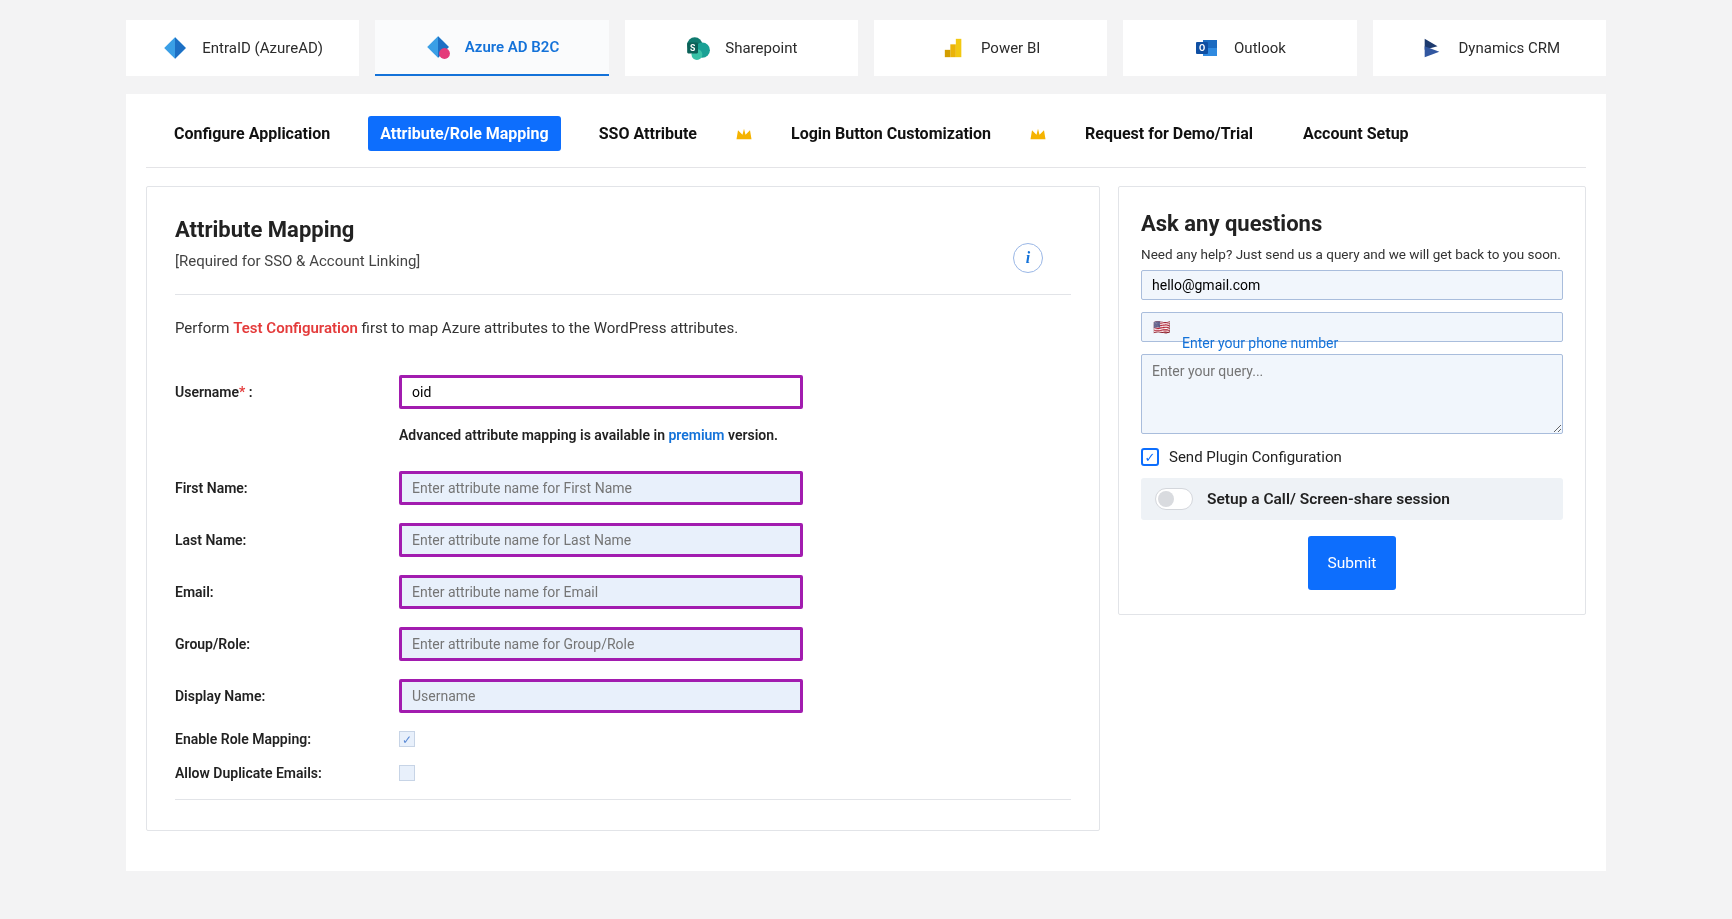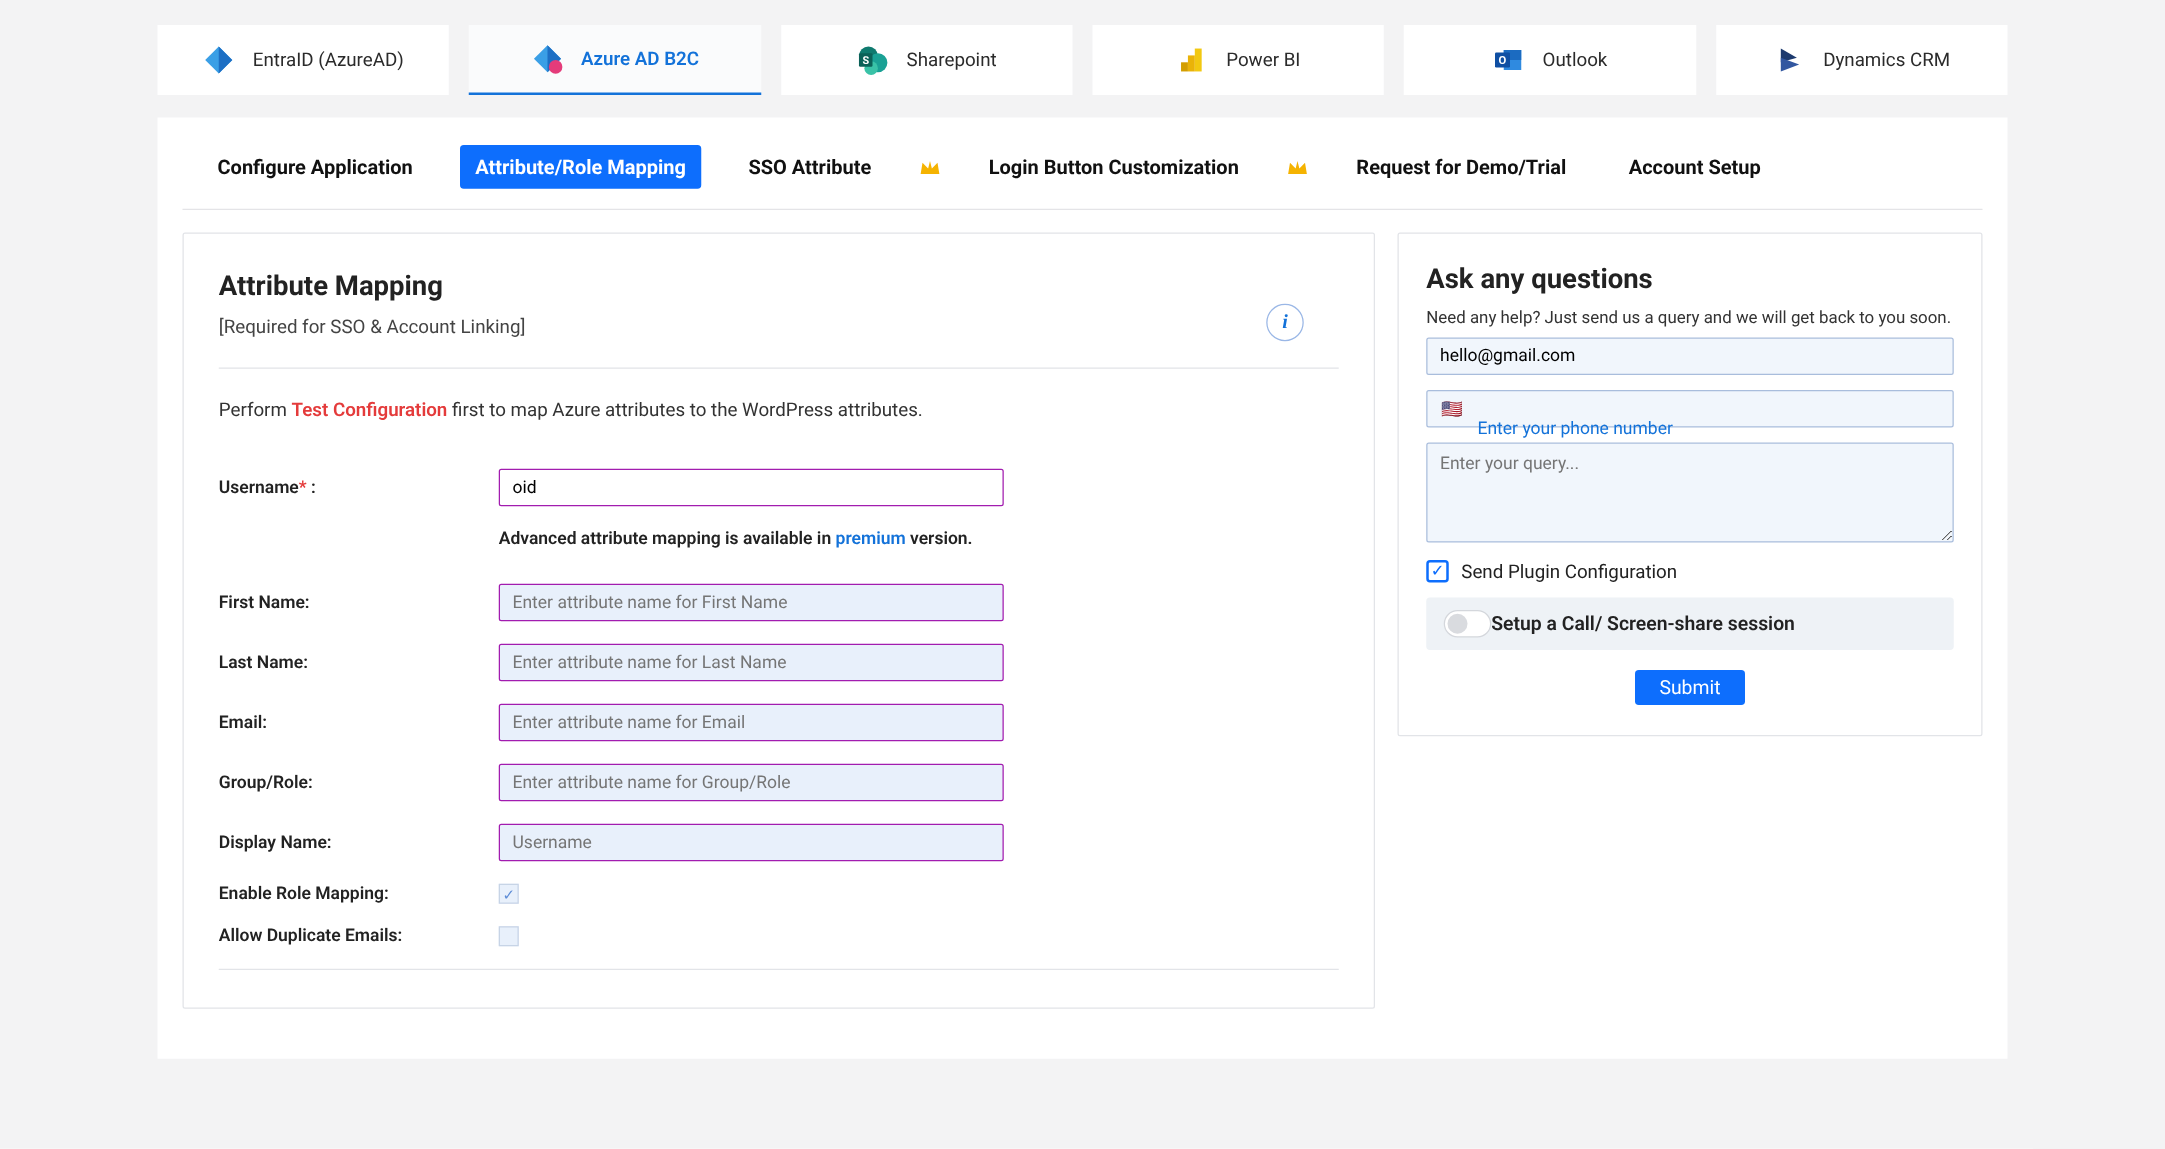--- a/index.html
+++ b/index.html
@@ -43,21 +43,21 @@
     display: flex; align-items: center; justify-content: center; color: #1372d9; font-style: italic; font-weight: 700;
     font-family: Georgia, serif; cursor: pointer;
   }
   .card-head { position: relative; }
 
   .form-grid { margin-top: 38px; }
   .form-row { display: flex; align-items: center; margin-bottom: 18px; }
   .form-label { width: 224px; font-size: 14px; color: #222; font-weight: 600; }
   .form-label .req { color: #e43b3b; }
   .txt-input, .txt-input-disabled {
-    width: 404px; height: 30px; padding: 4px 10px; font-size: 14px; border: 1px solid #a21caf; border-radius: 2px; background: #fff;
+    width: 404px; height: 30px; padding: 14px 10px; font-size: 14px; border: 3px solid #a21caf; border-radius: 2px; background: #fff;
   }
   .txt-input-disabled { background: #e8f0fb; color: #888; }
   .note-row { margin-left: 224px; margin-bottom: 28px; font-size: 14px; font-weight: 600; color: #222; }
   .note-row a { color: #1372d9; text-decoration: none; }
   .chk-disabled { width: 16px; height: 16px; background: #e8f0fb; border: 1px solid #c7d4e6; display: inline-block; }
   .chk-disabled.checked::after { content: "✓"; color: #5c8bd6; font-size: 12px; position: relative; top: -3px; left: 2px; }
 
   
   .q-title { font-size: 22px; font-weight: 700; color: #222; margin-bottom: 10px; }
   .q-sub { font-size: 13.5px; color: #333; margin-bottom: 8px; }
@@ -68,32 +68,32 @@
   .phone-row { display: flex; align-items: center; border: 1px solid #a9bddc; background: #f1f6fc; border-radius: 2px; height: 30px; margin-bottom: 12px; }
   .flag { width: 40px; text-align: center; font-size: 14px; }
   .phone-ph { color: #1372d9; font-size: 14px; flex: 1; margin-top: 32px; }
   textarea.q-area {
     width: 100%; height: 80px; padding: 8px 10px; font-size: 14px;
     border: 1px solid #a9bddc; background: #f1f6fc; border-radius: 2px; resize: vertical; margin-bottom: 10px;
   }
   .chk-row { display: flex; align-items: center; gap: 10px; font-size: 15px; color: #222; margin-bottom: 12px; }
   .chk-box { width: 18px; height: 18px; border: 2px solid #0d6efd; border-radius: 3px; display: flex; align-items: center; justify-content: center; color: #0d6efd; font-size: 13px; cursor: pointer; }
   .toggle-panel {
-    background: #eef2f6; border-radius: 3px; padding: 10px 14px; display: flex; align-items: center; 
+    background: #eef2f6; border-radius: 3px; padding: 10px 14px; display: flex; align-items: center; gap: 14px;
     font-size: 15.5px; font-weight: 600; color: #222; margin-bottom: 16px;
   }
   .toggle {
     width: 38px; height: 22px; background: #fff; border: 1px solid #d4d7dc; border-radius: 12px; position: relative; cursor: pointer;
   }
   .toggle::after {
     content: ""; width: 16px; height: 16px; background: #d9dbdf; border-radius: 50%;
     position: absolute; left: 2px; top: 2px;
   }
   .submit-btn {
-    background: #0d6efd; color: #fff; border: none; padding: 5px 20px; font-size: 15.5px; border-radius: 3px;
+    background: #0d6efd; color: #fff; border: none; padding: 18px 20px; font-size: 15.5px; border-radius: 3px;
     display: block; margin: 0 auto; cursor: pointer;
   }
   .bottom-hr { height:1px; background:#e2e4e8; margin-top: 18px; }
 </style>
 </head>
 <body>
 
 <div class="page">
 
   <div class="provider-tabs">

